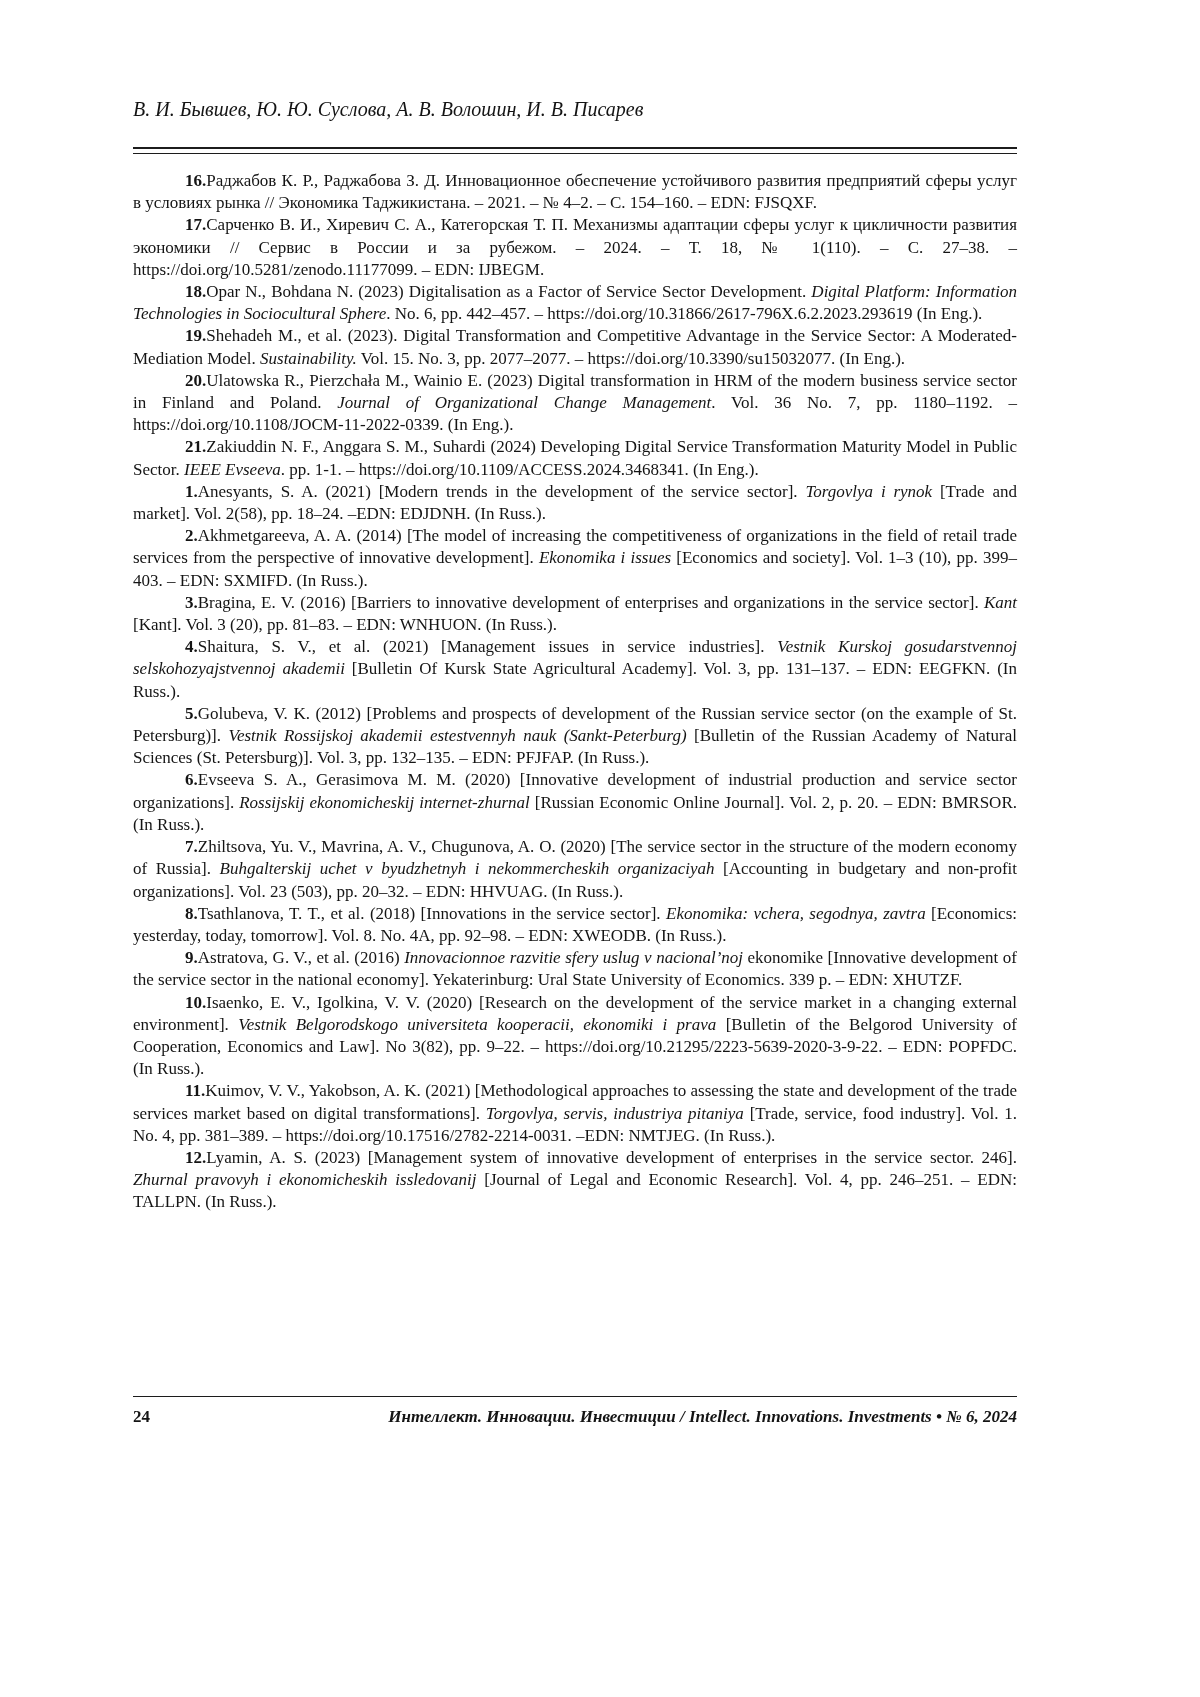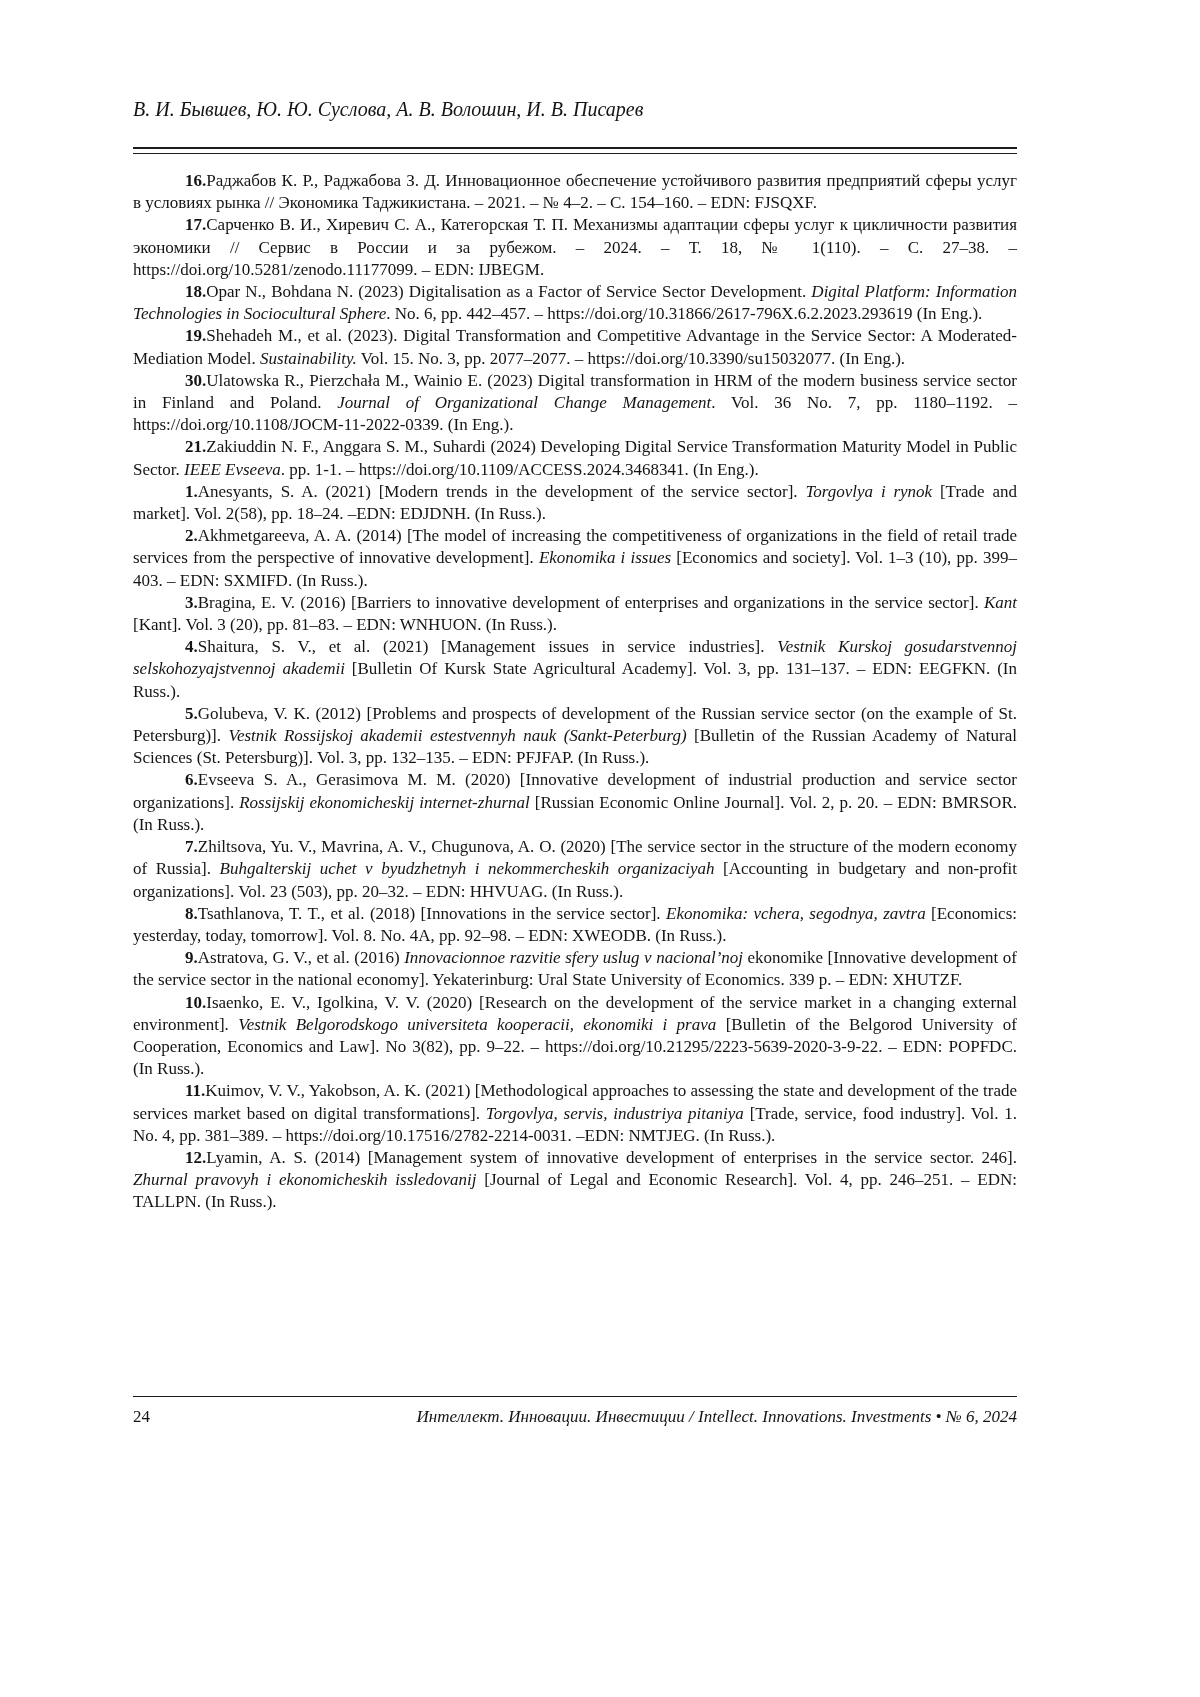--- a/index.html
+++ b/index.html
@@ -38,56 +38,57 @@
     font-size: 17px; margin: 6px 0 4px 0;
   }
   .footer-rule {
     position: absolute; top: 1396px; left: 133px; width: 884px;
     border-top: 1.6px solid #1c1c1c;
   }
   .footer {
     position: absolute; top: 1407px; left: 133px; width: 884px;
     display: flex; justify-content: space-between; align-items: baseline;
     font-size: 17px;
+    font-weight: bold;
   }
   .journal-line { font-style: italic; margin-left: 28px; }
 </style>
 </head>
 <body>
 
 <div class="page">
 
   <div class="authors">В. И. Бывшев, Ю. Ю. Суслова, А. В. Волошин, И. В. Писарев</div>
 
   <div class="double-rule"></div>
 
   <div class="main">
     <div id="biblio-list">
         <p class="ref"><span class="ref-num">16.</span><span>Раджабов К. Р., Раджабова З. Д. Инновационное обеспечение устойчивого развития предприятий сферы услуг в условиях рынка // Экономика Таджикистана. – 2021. – № 4–2. – С. 154–160. – EDN: FJSQXF.</span></p>
         <p class="ref"><span class="ref-num">17.</span><span>Сарченко В. И., Хиревич С. А., Категорская Т. П. Механизмы адаптации сферы услуг к цикличности развития экономики // Сервис в России и за рубежом. – 2024. – Т. 18, № 1(110). – С. 27–38. – https://doi.org/10.5281/zenodo.11177099. – EDN: IJBEGM.</span></p>
         <p class="ref"><span class="ref-num">18.</span><span>Opar N., Bohdana N. (2023) Digitalisation as a Factor of Service Sector Development. </span><span class="it">Digital Platform: Information Technologies in Sociocultural Sphere</span><span>. No. 6, pp. 442–457. – https://doi.org/10.31866/2617-796X.6.2.2023.293619 (In Eng.).</span></p>
         <p class="ref"><span class="ref-num">19.</span><span>Shehadeh M., et al. (2023). Digital Transformation and Competitive Advantage in the Service Sector: A Moderated-Mediation Model. </span><span class="it">Sustainability.</span><span> Vol. 15. No. 3, pp. 2077–2077. – https://doi.org/10.3390/su15032077. (In Eng.).</span></p>
-        <p class="ref"><span class="ref-num">30.</span><span>Ulatowska R., Pierzchała M., Wainio E. (2023) Digital transformation in HRM of the modern business service sector in Finland and Poland. </span><span class="it">Journal of Organizational Change Management</span><span>. Vol. 36 No. 7, pp. 1180–1192. – https://doi.org/10.1108/JOCM-11-2022-0339. (In Eng.).</span></p>
+        <p class="ref"><span class="ref-num">20.</span><span>Ulatowska R., Pierzchała M., Wainio E. (2023) Digital transformation in HRM of the modern business service sector in Finland and Poland. </span><span class="it">Journal of Organizational Change Management</span><span>. Vol. 36 No. 7, pp. 1180–1192. – https://doi.org/10.1108/JOCM-11-2022-0339. (In Eng.).</span></p>
         <p class="ref"><span class="ref-num">21.</span><span>Zakiuddin N. F., Anggara S. M., Suhardi (2024) Developing Digital Service Transformation Maturity Model in Public Sector. </span><span class="it">IEEE Evseeva</span><span>. pp. 1-1. – https://doi.org/10.1109/ACCESS.2024.3468341. (In Eng.).</span></p>
       </div>
 
 
     <div id="references-list">
         <p class="ref"><span class="ref-num">1.</span><span>Anesyants, S. A. (2021) [Modern trends in the development of the service sector]. </span><span class="it">Torgovlya i rynok</span><span> [Trade and market]. Vol. 2(58), pp. 18–24. –EDN: EDJDNH. (In Russ.).</span></p>
         <p class="ref"><span class="ref-num">2.</span><span>Akhmetgareeva, A. A. (2014) [The model of increasing the competitiveness of organizations in the field of retail trade services from the perspective of innovative development]. </span><span class="it">Ekonomika i issues</span><span> [Economics and society]. Vol. 1–3 (10), pp. 399–403. – EDN: SXMIFD. (In Russ.).</span></p>
         <p class="ref"><span class="ref-num">3.</span><span>Bragina, E. V. (2016) [Barriers to innovative development of enterprises and organizations in the service sector]. </span><span class="it">Kant</span><span> [Kant]. Vol. 3 (20), pp. 81–83. – EDN: WNHUON. (In Russ.).</span></p>
         <p class="ref"><span class="ref-num">4.</span><span>Shaitura, S. V., et al. (2021) [Management issues in service industries]. </span><span class="it">Vestnik Kurskoj gosudarstvennoj selskohozyajstvennoj akademii</span><span> [Bulletin Of Kursk State Agricultural Academy]. Vol. 3, pp. 131–137. – EDN: EEGFKN. (In Russ.).</span></p>
         <p class="ref"><span class="ref-num">5.</span><span>Golubeva, V. K. (2012) [Problems and prospects of development of the Russian service sector (on the example of St. Petersburg)]. </span><span class="it">Vestnik Rossijskoj akademii estestvennyh nauk (Sankt-Peterburg)</span><span> [Bulletin of the Russian Academy of Natural Sciences (St. Petersburg)]. Vol. 3, pp. 132–135. – EDN: PFJFAP. (In Russ.).</span></p>
         <p class="ref"><span class="ref-num">6.</span><span>Evseeva S. A., Gerasimova M. M. (2020) [Innovative development of industrial production and service sector organizations]. </span><span class="it">Rossijskij ekonomicheskij internet-zhurnal</span><span> [Russian Economic Online Journal]. Vol. 2, p. 20. – EDN: BMRSOR. (In Russ.).</span></p>
         <p class="ref"><span class="ref-num">7.</span><span>Zhiltsova, Yu. V., Mavrina, A. V., Chugunova, A. O. (2020) [The service sector in the structure of the modern economy of Russia]. </span><span class="it">Buhgalterskij uchet v byudzhetnyh i nekommercheskih organizaciyah</span><span> [Accounting in budgetary and non-profit organizations]. Vol. 23 (503), pp. 20–32. – EDN: HHVUAG. (In Russ.).</span></p>
         <p class="ref"><span class="ref-num">8.</span><span>Tsathlanova, T. T., et al. (2018) [Innovations in the service sector]. </span><span class="it">Ekonomika: vchera, segodnya, zavtra</span><span> [Economics: yesterday, today, tomorrow]. Vol. 8. No. 4A, pp. 92–98. – EDN: XWEODB. (In Russ.).</span></p>
         <p class="ref"><span class="ref-num">9.</span><span>Astratova, G. V., et al. (2016) </span><span class="it">Innovacionnoe razvitie sfery uslug v nacional’noj</span><span> ekonomike [Innovative development of the service sector in the national economy]. Yekaterinburg: Ural State University of Economics. 339 p. – EDN: XHUTZF.</span></p>
         <p class="ref"><span class="ref-num">10.</span><span>Isaenko, E. V., Igolkina, V. V. (2020) [Research on the development of the service market in a changing external environment]. </span><span class="it">Vestnik Belgorodskogo universiteta kooperacii, ekonomiki i prava</span><span> [Bulletin of the Belgorod University of Cooperation, Economics and Law]. No 3(82), pp. 9–22. – https://doi.org/10.21295/2223-5639-2020-3-9-22. – EDN: POPFDC. (In Russ.).</span></p>
         <p class="ref"><span class="ref-num">11.</span><span>Kuimov, V. V., Yakobson, A. K. (2021) [Methodological approaches to assessing the state and development of the trade services market based on digital transformations]. </span><span class="it">Torgovlya, servis, industriya pitaniya</span><span> [Trade, service, food industry]. Vol. 1. No. 4, pp. 381–389. – https://doi.org/10.17516/2782-2214-0031. –EDN: NMTJEG. (In Russ.).</span></p>
-        <p class="ref"><span class="ref-num">12.</span><span>Lyamin, A. S. (2014) [Management system of innovative development of enterprises in the service sector. 246]. </span><span class="it">Zhurnal pravovyh i ekonomicheskih issledovanij</span><span> [Journal of Legal and Economic Research]. Vol. 4, pp. 246–251. – EDN: TALLPN. (In Russ.).</span></p>
+        <p class="ref"><span class="ref-num">12.</span><span>Lyamin, A. S. (2023) [Management system of innovative development of enterprises in the service sector. 246]. </span><span class="it">Zhurnal pravovyh i ekonomicheskih issledovanij</span><span> [Journal of Legal and Economic Research]. Vol. 4, pp. 246–251. – EDN: TALLPN. (In Russ.).</span></p>
       </div>
   </div>
 
   <div class="footer-rule"></div>
 
   <div class="footer">
     <span>24</span>
     <span class="journal-line">Интеллект. Инновации. Инвестиции / Intellect. Innovations. Investments • № 6, 2024</span>
   </div>
 

